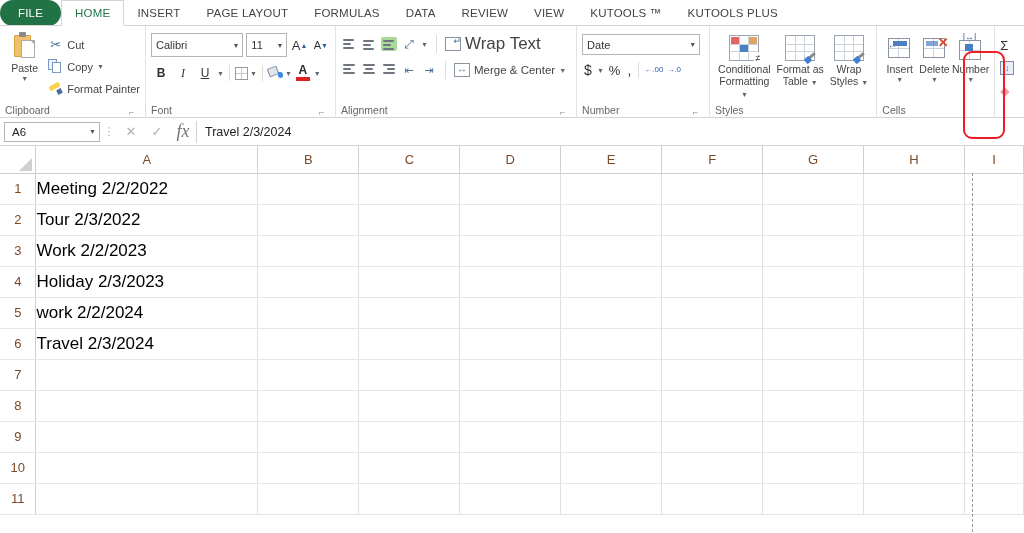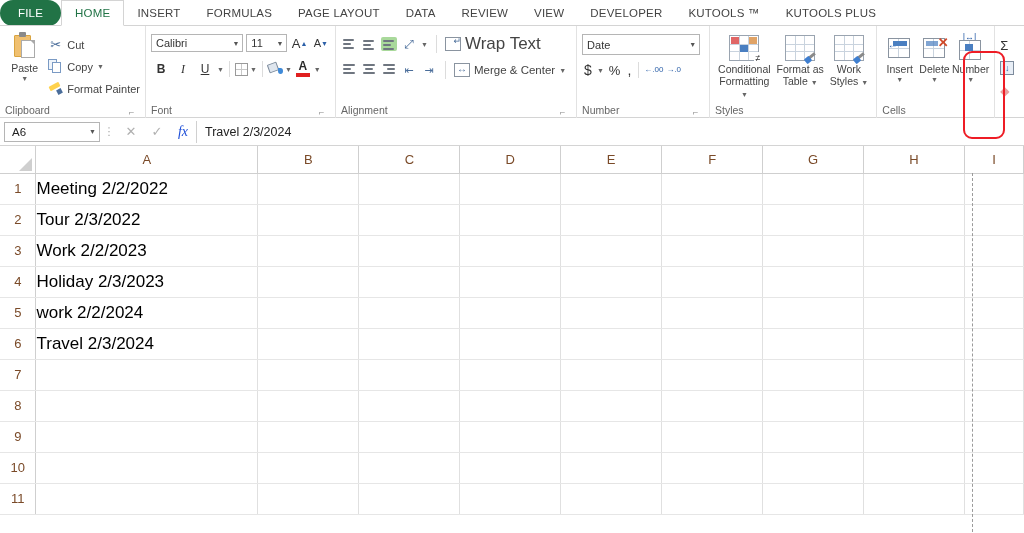--- a/index.html
+++ b/index.html
@@ -139,21 +139,21 @@
     background:#ffd24d; transform: rotate(-28deg); border-radius:1px;
   }
   .fp-ico .tip {
     position:absolute; left:9px; top:7px; width:5px; height:5px;
     background:#4a6d9a; transform: rotate(-28deg);
   }
 
   
   .inp {
     border: 1px solid #b5b5b5; background: #ffffff;
-    height: 18px; font-size: 11px; color: #333;
+    height: 24px; font-size: 11px; color: #333;
     display: flex; align-items: center;
     padding: 0 3px 0 4px;
     position: relative;
   }
   .inp .val { flex: 1; overflow: hidden; white-space: nowrap; }
   .inp .dd { font-size: 7px; color: #555; padding-left: 3px; }
 
   .fbtn {
     width: 20px; height: 20px;
     display: inline-flex; align-items: center; justify-content: center;
@@ -276,21 +276,21 @@
   }
   .namebox .val { flex:1; }
   .namebox .dd { font-size: 7px; color:#555; }
   .fbdots { width: 18px; text-align:center; color:#aaa; font-size:11px; letter-spacing:0; }
   .fbbtns { display:flex; align-items:center; gap:0px; }
   .fbbtn {
     width: 26px; height: 22px;
     display:flex; align-items:center; justify-content:center;
     font-size: 13px; color: #b0b0b0;
   }
-  .fbbtn.fx { color:#1d4ed8; font-style: italic; font-family:"Liberation Serif", serif; font-size:14px; }
+  .fbbtn.fx { color:#737373; font-style: italic; font-family:"Liberation Serif", serif; font-size:18px; }
   .fbinput {
     flex: 1; height: 22px;
     border-left: 1px solid #d0d0d0;
     display: flex; align-items: center;
     padding-left: 8px;
     font-size: 12.5px; color: #222;
   }
 
   
   .gridwrap { position: relative; height: 386px; overflow: hidden; background:#fff; }
@@ -354,36 +354,33 @@
   <div class="tab file">
       <span>FILE</span>
     </div>
   <div class="tab active">
       <span>HOME</span>
     </div>
   <div class="tab">
       <span>INSERT</span>
     </div>
   <div class="tab">
+      <span>PAGE LAYOUT</span>
+    </div>
+  <div class="tab">
       <span>FORMULAS</span>
-    </div>
-  <div class="tab">
-      <span>PAGE LAYOUT</span>
     </div>
   <div class="tab">
       <span>DATA</span>
     </div>
   <div class="tab">
       <span>REVIEW</span>
     </div>
   <div class="tab">
       <span>VIEW</span>
-    </div>
-  <div class="tab">
-      <span>DEVELOPER</span>
     </div>
   <div class="tab">
       <span>KUTOOLS ™</span>
     </div>
   <div class="tab">
       <span>KUTOOLS PLUS</span>
     </div>
 </div>
 
 <div class="ribbon">
@@ -590,21 +587,21 @@
           <span class="caret">▼</span>
         </span>
       </div>
       <div class="bigbtn" style="width:44px">
         <span class="cs-ico">
           <span class="brush">
               <span class="h"></span>
               <span class="b"></span>
             </span>
         </span>
-        <span class="cap">Work</span>
+        <span class="cap">Wrap</span>
         <span style="font-size:10.5px;color:#444;line-height:12px;">
           <span>Styles</span>
           <span class="caret">▼</span>
         </span>
       </div>
     </div>
     <div class="group-label">
       <span>Styles</span>
     </div>
   </div>

